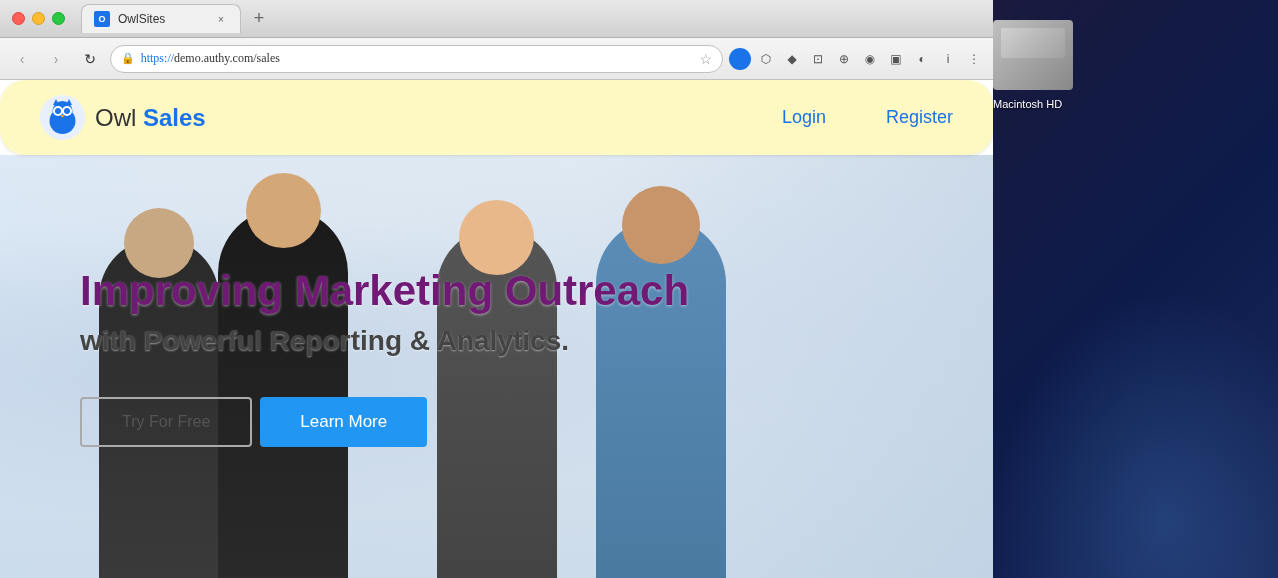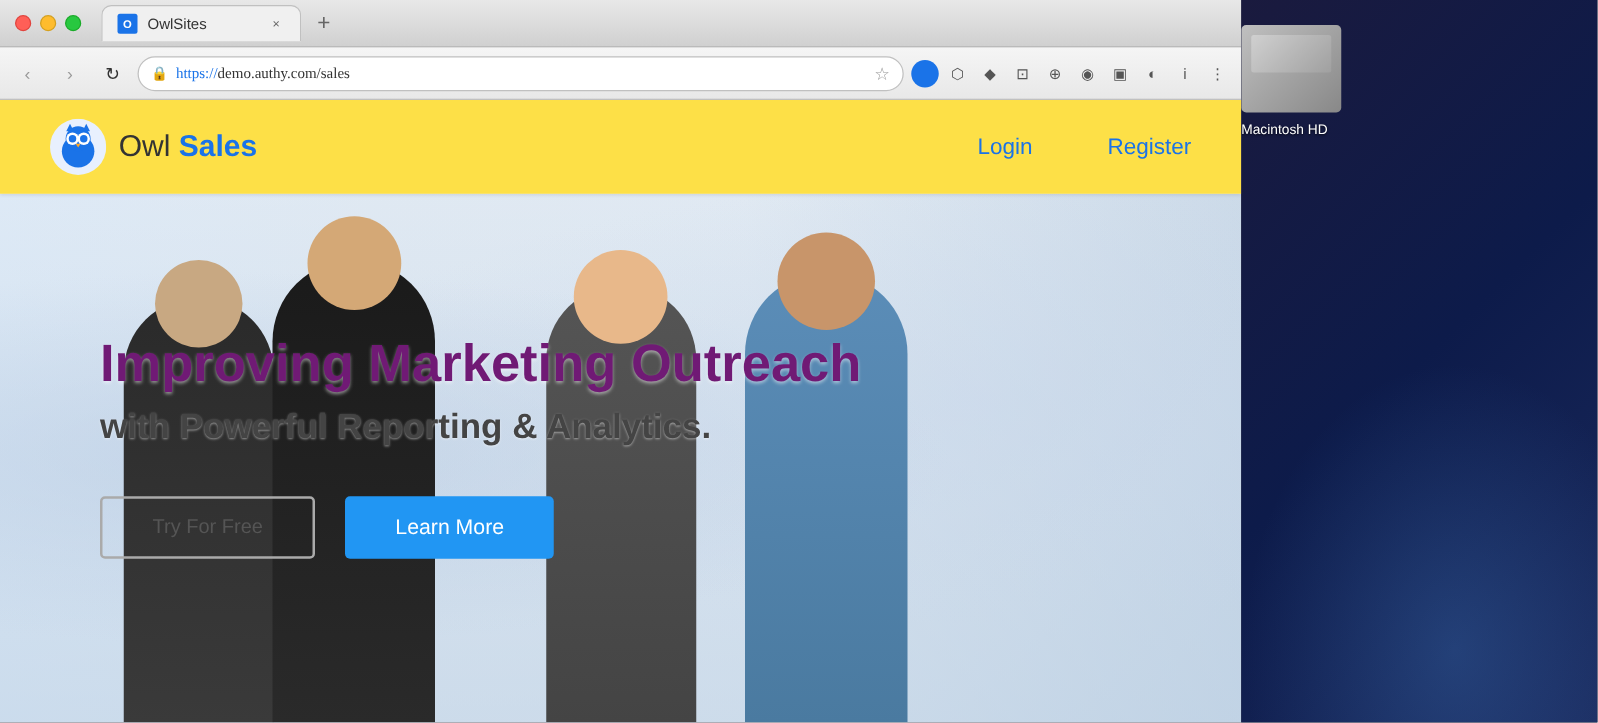--- a/index.html
+++ b/index.html
@@ -217,27 +217,28 @@
     
     .website {
       width: 100%;
       height: 100%;
       background: white;
       display: flex;
       flex-direction: column;
     }
     .site-header {
       height: 75px;
-      background: #fde047;
+      background: #fef9c3;
       display: flex;
       align-items: center;
       padding: 0 40px;
       box-shadow: 0 1px 3px rgba(0,0,0,0.1);
       position: relative;
       z-index: 10;
+      border-radius: 25px;
     }
     .logo-area {
       display: flex;
       align-items: center;
       gap: 10px;
     }
     .owl-logo {
       width: 45px;
       height: 45px;
     }
@@ -389,21 +390,21 @@
     }
     .hero-subtitle {
       font-size: 28px;
       font-weight: 700;
       color: #444;
       text-shadow: 0 1px 2px rgba(255,255,255,0.5);
       margin-bottom: 40px;
     }
     .hero-buttons {
       display: flex;
-      gap: 24px;
+      gap: 8px;
     }
     .btn-outline {
       padding: 14px 40px;
       border: 2px solid #aaa;
       background: transparent;
       color: #555;
       font-size: 16px;
       border-radius: 4px;
       cursor: pointer;
       font-weight: 400;

